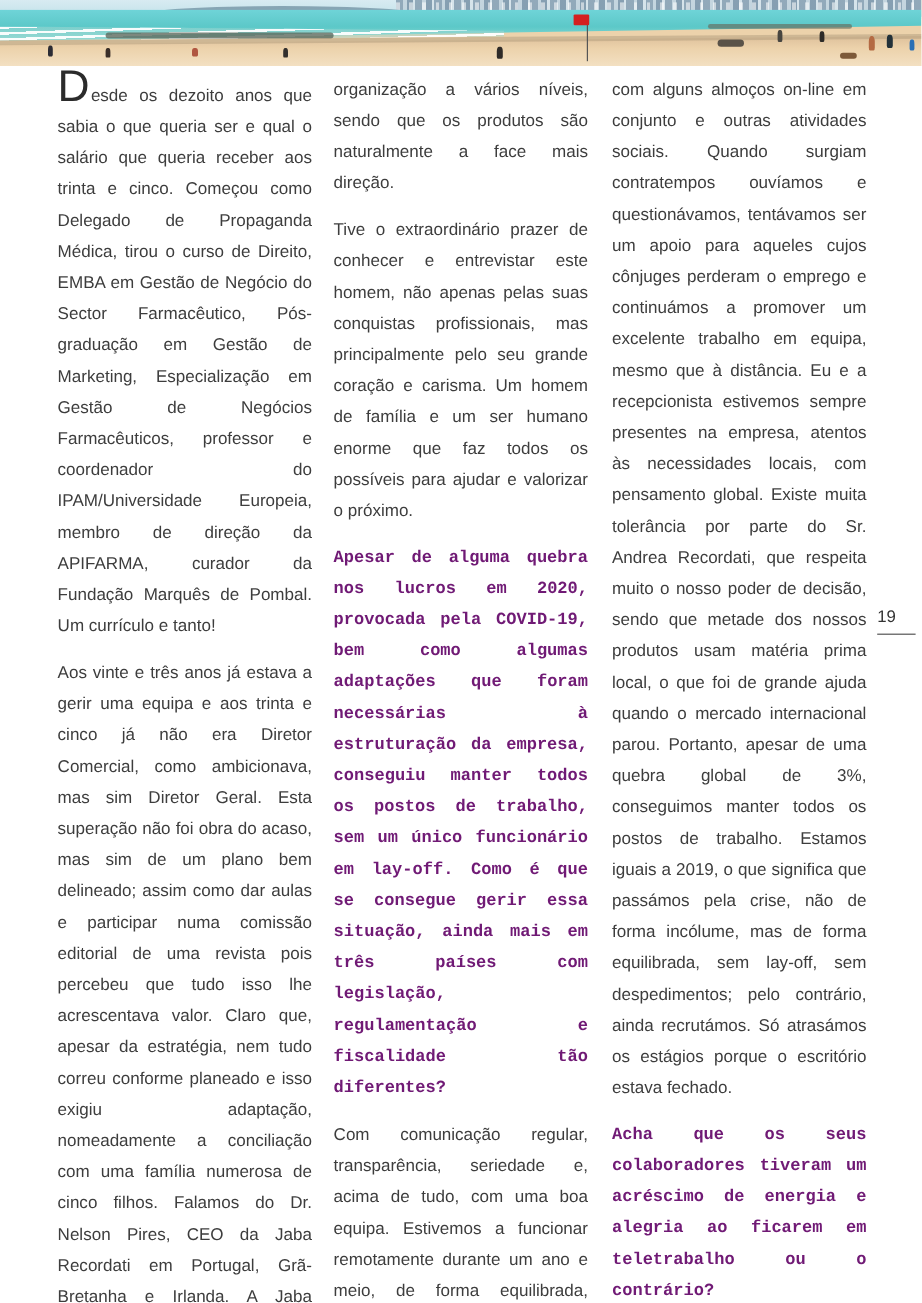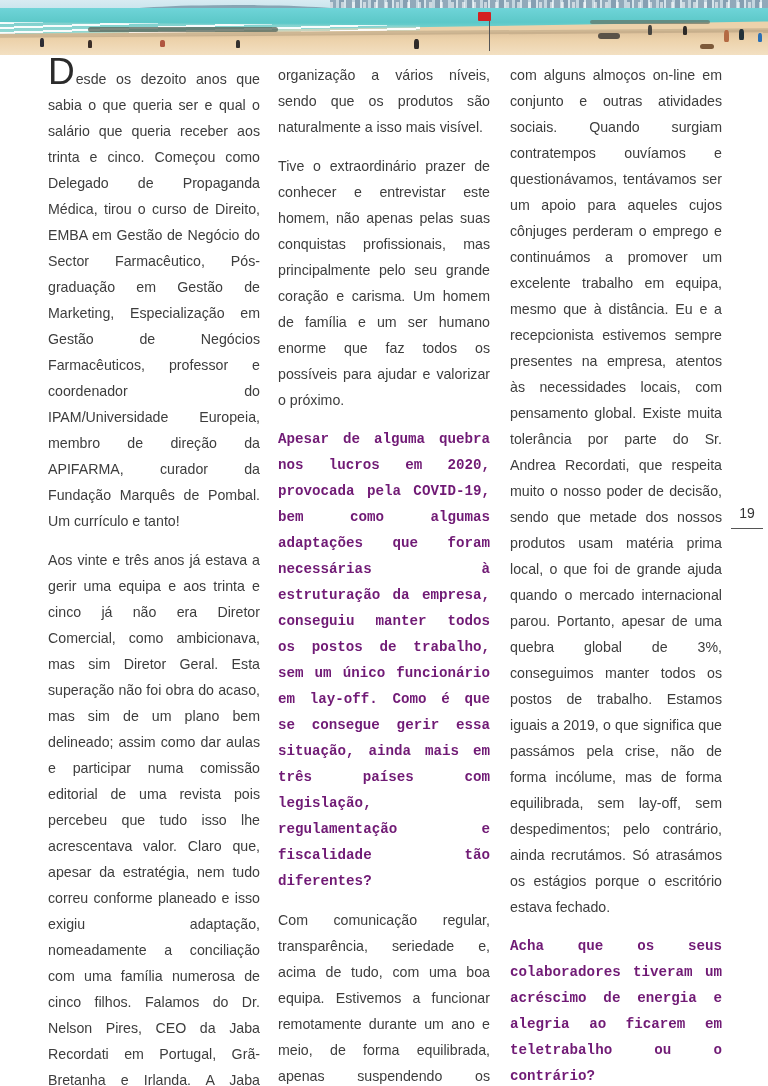--- a/index.html
+++ b/index.html
@@ -37,21 +37,21 @@
   
   .column{position:absolute;top:62px;width:212px;color:#3d3d3d;font-size:14.2px;line-height:26px;text-align:justify;}
   .col-1{left:48px;}
   .col-2{left:278px;}
   .col-3{left:510px;}
   .para{margin:0 0 13px 0;}
   .para.bold{font-weight:bold;color:#701a75;font-family:Liberation Mono, monospace;}
   .dropcap{font-size:37px;line-height:20px;font-weight:400;color:#2b2b2b;letter-spacing:1px;}
 
   
-  .pagenum{position:absolute;left:731px;top:505px;width:32px;text-align:center;
+  .pagenum{position:absolute;left:731px;top:505px;width:32px;text-align:left;
     font-size:14px;color:#333;border-bottom:1.5px solid #555;padding-bottom:7px;}
 </style>
 </head>
 <body>
 
 <div class="photo">
   <div class="sky"></div>
   <div class="skyline"></div>
   <div class="skyline2"></div>
   <div class="hill"></div>
@@ -77,21 +77,21 @@
   <div class="person" style="left:700px;top:44px;width:14px;height:5px;background:#7d5a3a;border-radius:3px;"></div>
   <div class="flagpole"></div>
   <div class="flag"></div>
 </div>
 
 <div class="column col-1">
     <p class="para"><span class="dropcap">D</span>esde os dezoito anos que sabia o que queria ser e qual o salário que queria receber aos trinta e cinco. Começou como Delegado de Propaganda Médica, tirou o curso de Direito, EMBA em Gestão de Negócio do Sector Farmacêutico, Pós-graduação em Gestão de Marketing, Especialização em Gestão de Negócios Farmacêuticos, professor e coordenador do IPAM/Universidade Europeia, membro de direção da APIFARMA, curador da Fundação Marquês de Pombal. Um currículo e tanto!</p>
     <p class="para">Aos vinte e três anos já estava a gerir uma equipa e aos trinta e cinco já não era Diretor Comercial, como ambicionava, mas sim Diretor Geral. Esta superação não foi obra do acaso, mas sim de um plano bem delineado; assim como dar aulas e participar numa comissão editorial de uma revista pois percebeu que tudo isso lhe acrescentava valor. Claro que, apesar da estratégia, nem tudo correu conforme planeado e isso exigiu adaptação, nomeadamente a conciliação com uma família numerosa de cinco filhos. Falamos do Dr. Nelson Pires, CEO da Jaba Recordati em Portugal, Grã-Bretanha e Irlanda. A Jaba Recordati é considerada uma das companhias mais inovadoras no mercado ambulatório, nomeadamente na área cardiovascular e urologia. É uma das maiores empresas internacionais da Indústria Farmacêutica. A inovação pauta a</p>
   </div>
 <div class="column col-2">
-    <p class="para">organização a vários níveis, sendo que os produtos são naturalmente a isso mais visível.</p>
+    <p class="para">organização a vários níveis, sendo que os produtos são naturalmente a face mais direção.</p>
     <p class="para">Tive o extraordinário prazer de conhecer e entrevistar este homem, não apenas pelas suas conquistas profissionais, mas principalmente pelo seu grande coração e carisma. Um homem de família e um ser humano enorme que faz todos os possíveis para ajudar e valorizar o próximo.</p>
     <p class="para bold">Apesar de alguma quebra nos lucros em 2020, provocada pela COVID-19, bem como algumas adaptações que foram necessárias à estruturação da empresa, conseguiu manter todos os postos de trabalho, sem um único funcionário em lay-off. Como é que se consegue gerir essa situação, ainda mais em três países com legislação, regulamentação e fiscalidade tão diferentes?</p>
     <p class="para">Com comunicação regular, transparência, seriedade e, acima de tudo, com uma boa equipa. Estivemos a funcionar remotamente durante um ano e meio, de forma equilibrada, apenas suspendendo os estágios. Conseguimos integrar a parte humana através das plataformas digitais, com reuniões regulares,</p>
   </div>
 <div class="column col-3">
     <p class="para">com alguns almoços on-line em conjunto e outras atividades sociais. Quando surgiam contratempos ouvíamos e questionávamos, tentávamos ser um apoio para aqueles cujos cônjuges perderam o emprego e continuámos a promover um excelente trabalho em equipa, mesmo que à distância. Eu e a recepcionista estivemos sempre presentes na empresa, atentos às necessidades locais, com pensamento global. Existe muita tolerância por parte do Sr. Andrea Recordati, que respeita muito o nosso poder de decisão, sendo que metade dos nossos produtos usam matéria prima local, o que foi de grande ajuda quando o mercado internacional parou. Portanto, apesar de uma quebra global de 3%, conseguimos manter todos os postos de trabalho. Estamos iguais a 2019, o que significa que passámos pela crise, não de forma incólume, mas de forma equilibrada, sem lay-off, sem despedimentos; pelo contrário, ainda recrutámos. Só atrasámos os estágios porque o escritório estava fechado.</p>
     <p class="para bold">Acha que os seus colaboradores tiveram um acréscimo de energia e alegria ao ficarem em teletrabalho ou o contrário?</p>
     <p class="para">Acho que houve três fases. No início, sim, ficaram contentes e sentiam-se mais protegidos em casa; depois já não estavam tão alegres, principalmente quando os filhos ficaram em telescola, estavam cansados de estar sempre fechados; por fim, sentiram que era seguro e</p>
   </div>
 

